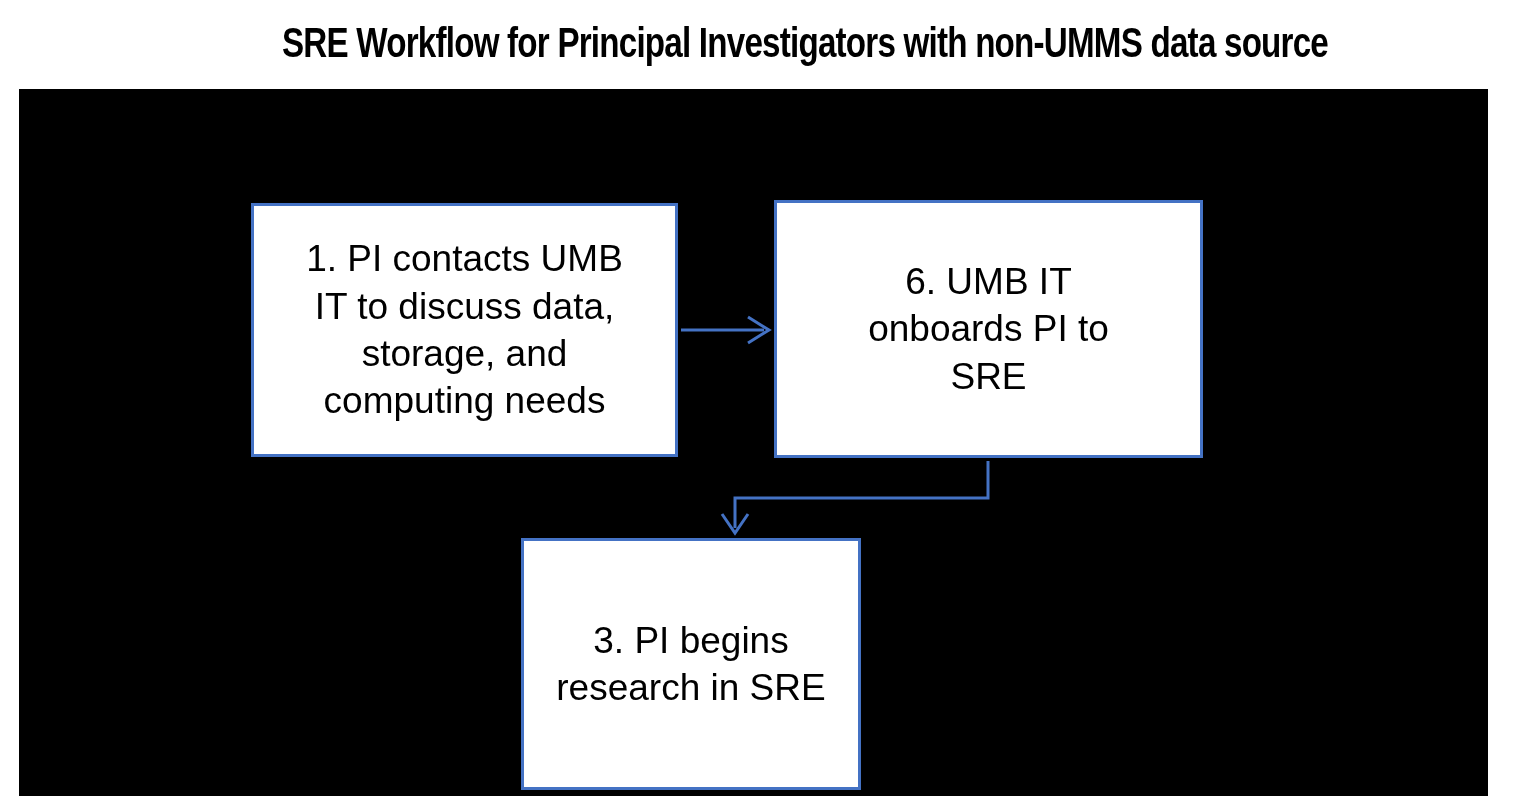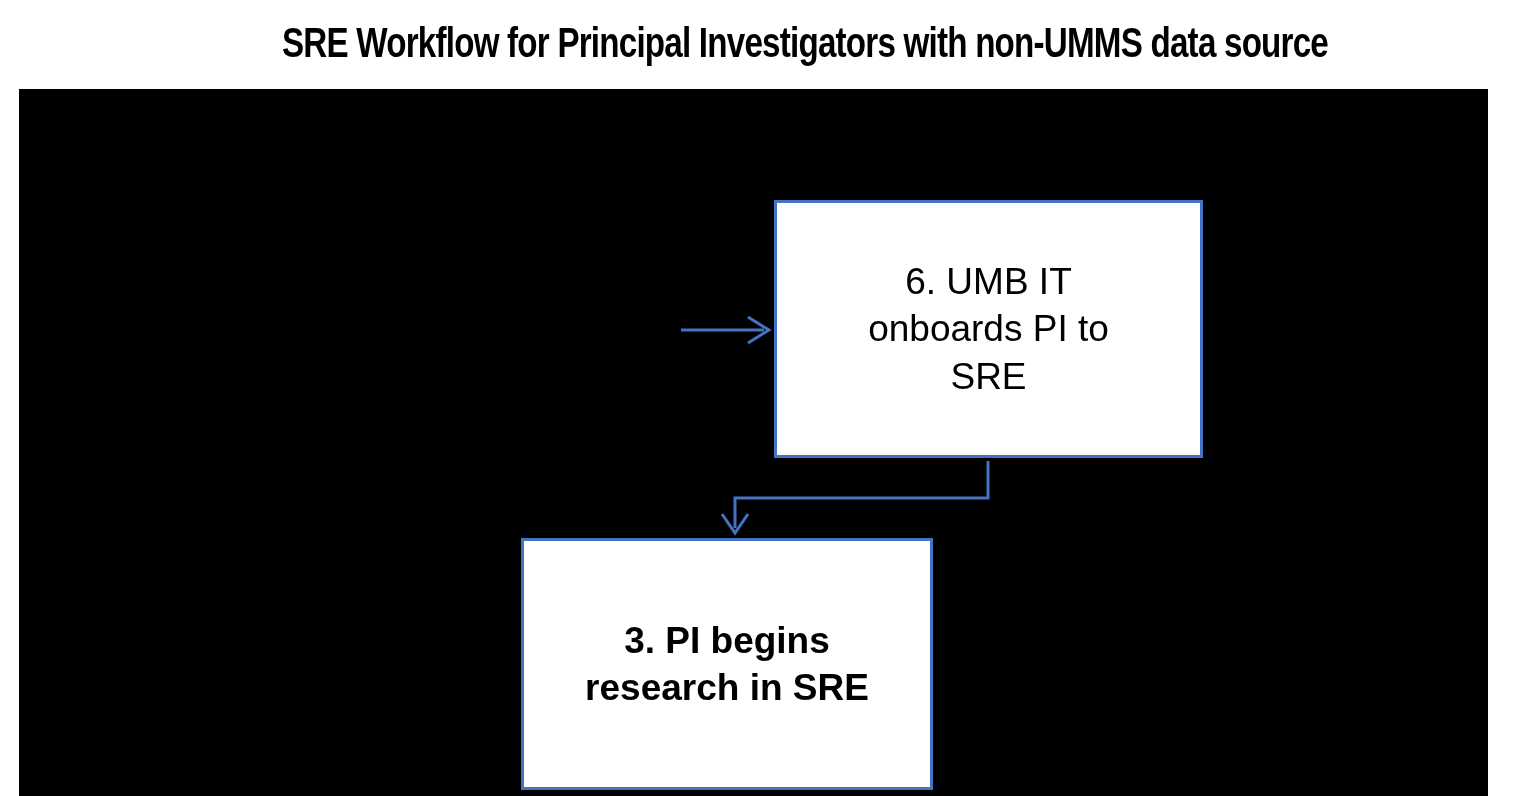--- a/index.html
+++ b/index.html
@@ -58,21 +58,21 @@
   }
   .step-label {
     font-size: 37px;
     line-height: 1.28;
     color: #000000;
     white-space: pre-line;
     padding: 0 10px;
   }
   #box-1 { left: 251px; top: 203px; width: 427px; height: 254px; }
   #box-2 { left: 774px; top: 200px; width: 429px; height: 258px; }
-  #box-3 { left: 521px; top: 538px; width: 412px; height: 252px; font-weight: bold; }
+  #box-3 { left: 521px; top: 538px; width: 340px; height: 252px; }
   
   .connector-layer {
     position: absolute;
     left: 0;
     top: 0;
     width: 1518px;
     height: 796px;
     pointer-events: none;
   }
   .connector-layer path, .connector-layer polyline {
@@ -85,20 +85,26 @@
 <body>
 
 <div id="stage">
 
   <div class="title-wrap">
     <span class="title-text">SRE Workflow for Principal Investigators with non-UMMS data source</span>
   </div>
 
   <div class="canvas-rect"></div>
 
+  <div class="step-box" id="box-1">
+    <span class="step-label">1. PI contacts UMB
+IT to discuss data,
+storage, and
+computing needs</span>
+  </div>
 
   <div class="step-box" id="box-2">
     <span class="step-label">6. UMB IT
 onboards PI to
 SRE</span>
   </div>
 
   <div class="step-box" id="box-3">
     <span class="step-label">3. PI begins
 research in SRE</span>

